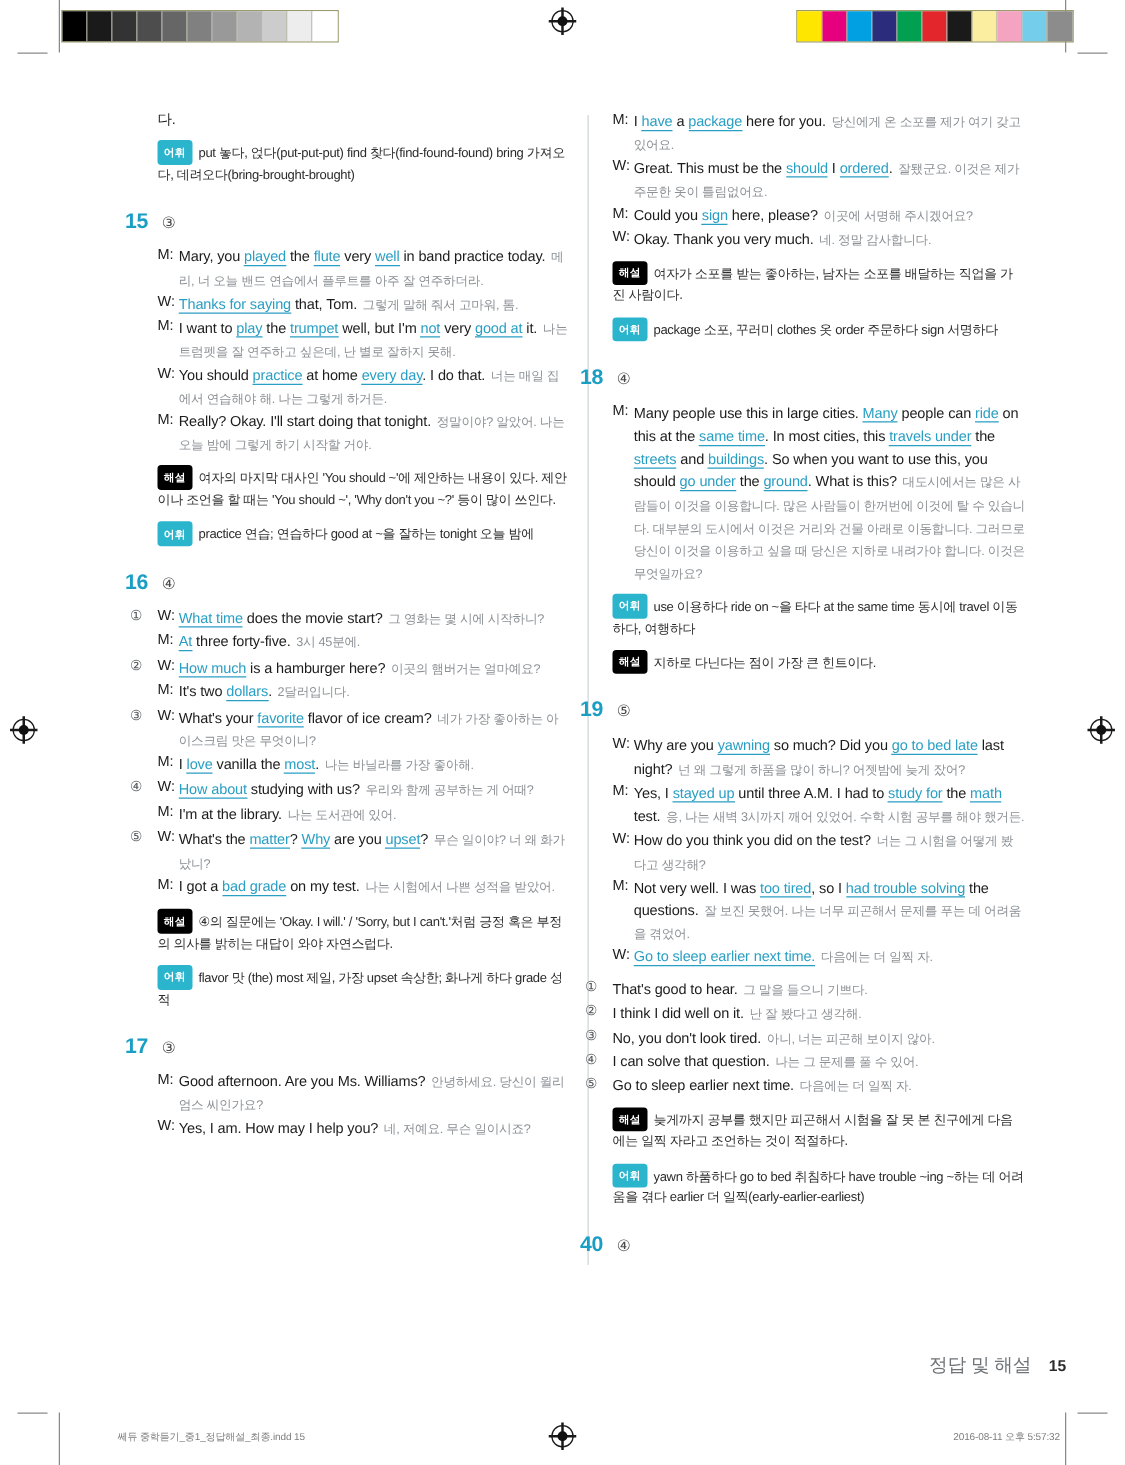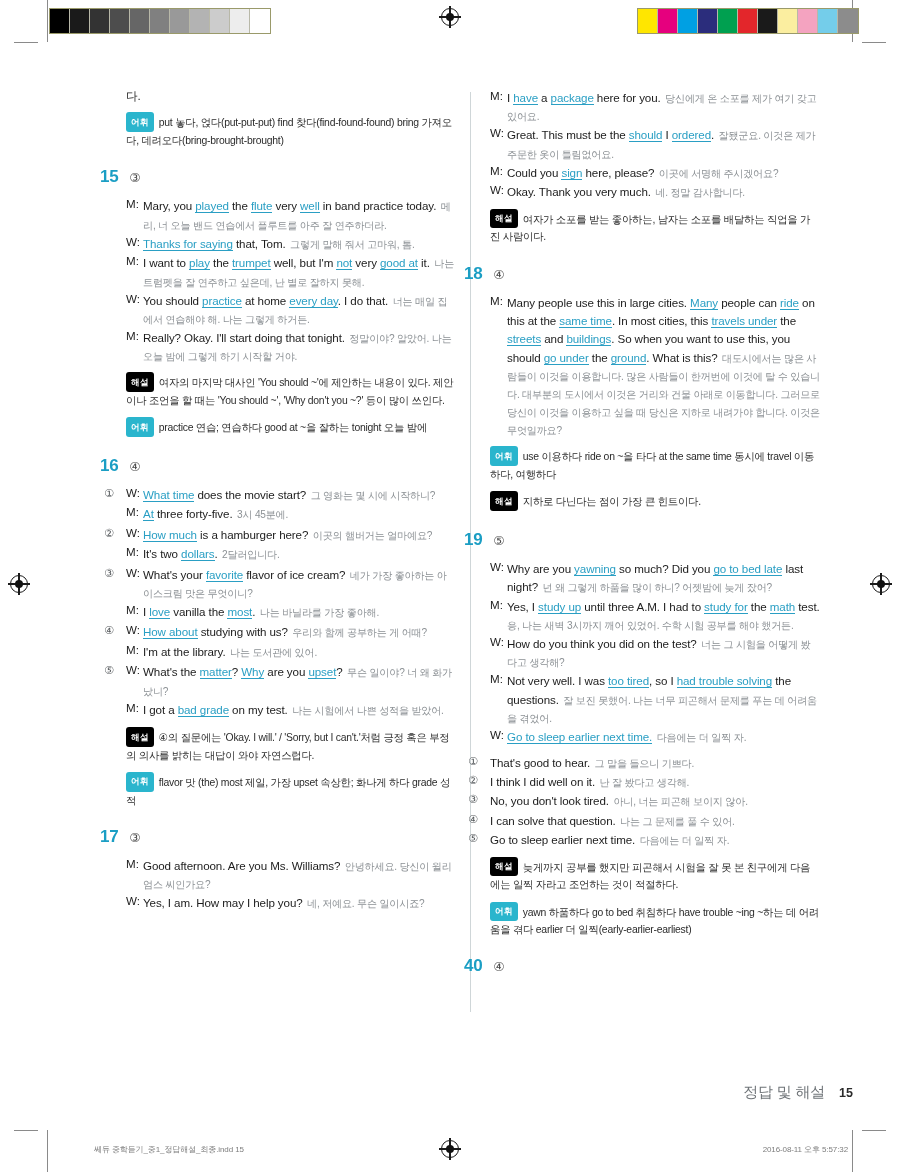--- a/index.html
+++ b/index.html
@@ -405,20 +405,23 @@
           <div class="spk-body"><span class="en">Could you <span class="kw">sign</span> here, please?</span> <span class="ko">이곳에 서명해 주시겠어요?</span></div>
         </div>
         <div class="spk-row">
           <span class="spk">W:</span>
           <div class="spk-body"><span class="en">Okay. Thank you very much.</span> <span class="ko">네. 정말 감사합니다.</span></div>
         </div>
       </div>
     <div class="note-block">
       <span class="badge badge-hae">해설</span><span>여자가 소포를 받는 좋아하는, 남자는 소포를 배달하는 직업을 가진 사람이다.</span>
     </div>
+    <div class="note-block vocab">
+      <span class="badge badge-voc">어휘</span><span>package 소포, 꾸러미 clothes 옷 order 주문하다 sign 서명하다</span>
+    </div>
 
     <div class="q-head">
       <span class="q-num">18</span>
       <span class="q-ans">④</span>
     </div>
     <div>
         <div class="spk-row">
           <span class="spk">M:</span>
           <div class="spk-body"><span class="en">Many people use this in large cities. <span class="kw">Many</span> people can <span class="kw">ride</span> on this at the <span class="kw">same time</span>. In most cities, this <span class="kw">travels under</span> the <span class="kw">streets</span> and <span class="kw">buildings</span>. So when you want to use this, you should <span class="kw">go under</span> the <span class="kw">ground</span>. What is this?</span> <span class="ko">대도시에서는 많은 사람들이 이것을 이용합니다. 많은 사람들이 한꺼번에 이것에 탈 수 있습니다. 대부분의 도시에서 이것은 거리와 건물 아래로 이동합니다. 그러므로 당신이 이것을 이용하고 싶을 때 당신은 지하로 내려가야 합니다. 이것은 무엇일까요?</span></div>
         </div>
@@ -434,21 +437,21 @@
       <span class="q-num">19</span>
       <span class="q-ans">⑤</span>
     </div>
     <div>
         <div class="spk-row">
           <span class="spk">W:</span>
           <div class="spk-body"><span class="en">Why are you <span class="kw">yawning</span> so much? Did you <span class="kw">go to bed late</span> last night?</span> <span class="ko">넌 왜 그렇게 하품을 많이 하니? 어젯밤에 늦게 잤어?</span></div>
         </div>
         <div class="spk-row">
           <span class="spk">M:</span>
-          <div class="spk-body"><span class="en">Yes, I <span class="kw">study up</span> until three A.M. I had to <span class="kw">study for</span> the <span class="kw">math</span> test.</span> <span class="ko">응, 나는 새벽 3시까지 깨어 있었어. 수학 시험 공부를 해야 했거든.</span></div>
+          <div class="spk-body"><span class="en">Yes, I <span class="kw">stayed up</span> until three A.M. I had to <span class="kw">study for</span> the <span class="kw">math</span> test.</span> <span class="ko">응, 나는 새벽 3시까지 깨어 있었어. 수학 시험 공부를 해야 했거든.</span></div>
         </div>
         <div class="spk-row">
           <span class="spk">W:</span>
           <div class="spk-body"><span class="en">How do you think you did on the test?</span> <span class="ko">너는 그 시험을 어떻게 봤다고 생각해?</span></div>
         </div>
         <div class="spk-row">
           <span class="spk">M:</span>
           <div class="spk-body"><span class="en">Not very well. I was <span class="kw">too tired</span>, so I <span class="kw">had trouble solving</span> the questions.</span> <span class="ko">잘 보진 못했어. 나는 너무 피곤해서 문제를 푸는 데 어려움을 겪었어.</span></div>
         </div>
         <div class="spk-row">

